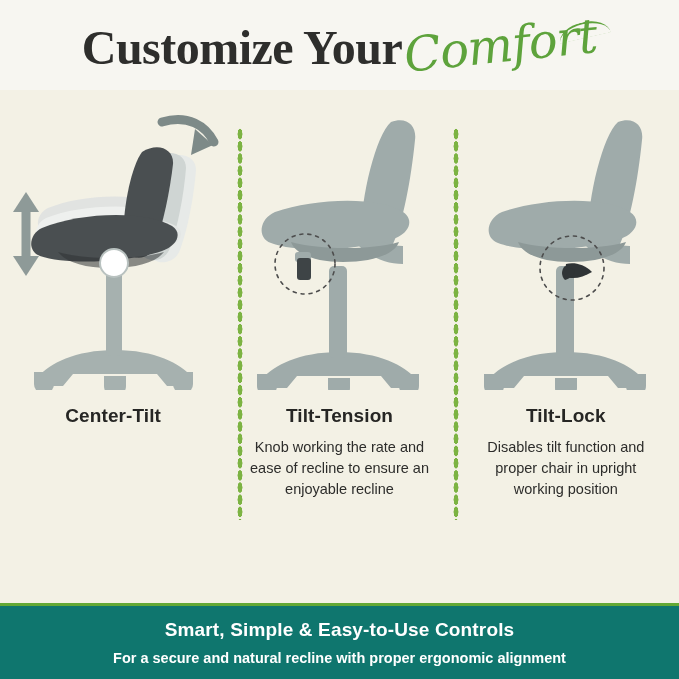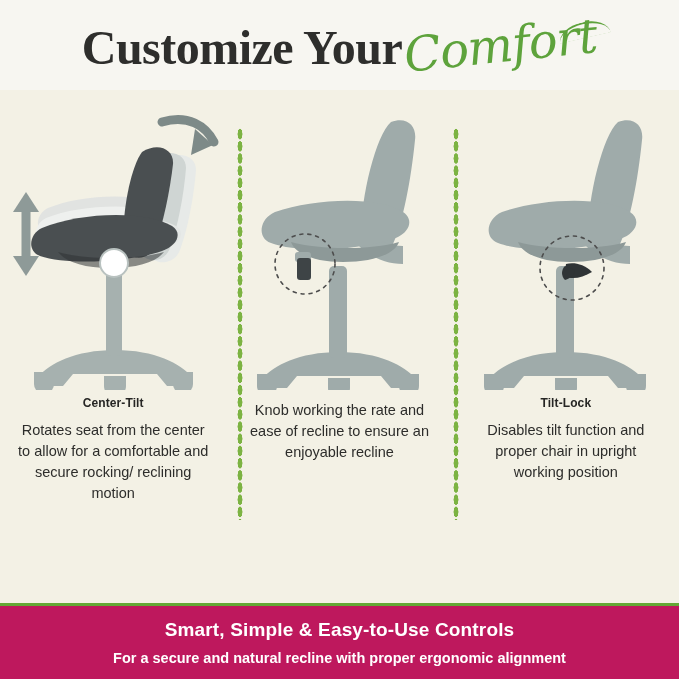--- a/index.html
+++ b/index.html
@@ -47,43 +47,43 @@
   
   .main{
     position:absolute;left:0;top:90px;width:679px;height:513px;
     background:#f3f1e5;
   }
   .cols{display:flex;width:679px;height:513px;}
   .col{flex:1 1 0;position:relative;display:flex;flex-direction:column;align-items:center;}
   .art{height:300px;width:100%;display:flex;align-items:flex-end;justify-content:center;position:relative;}
   .art svg{display:block;}
   .col-title{
-    margin-top:6px;
-    font-size:12px;font-weight:bold;color:#262624;letter-spacing:0.1px;
+    margin-top:15px;
+    font-size:19px;font-weight:bold;color:#262624;letter-spacing:0.1px;
   }
   .col-desc{
     margin-top:10px;
     font-size:14.5px;line-height:1.45;color:#2d2d2b;text-align:center;
     width:192px;
   }
 
   
   .divider{
     position:absolute;top:38px;width:6px;height:392px;
     background-image:radial-gradient(#7cb342 2.4px, rgba(0,0,0,0) 2.6px);
     background-size:6px 12.2px;
     background-repeat:repeat-y;
   }
   .divider.left{left:237px;}
   .divider.right{left:453px;}
 
   
   .banner{
     position:absolute;left:0;top:603px;width:679px;height:76px;
-    background:#be185d;
+    background:#0f766e;
     border-top:3px solid #63a835;
     box-sizing:border-box;
     display:flex;flex-direction:column;align-items:center;justify-content:center;
     color:#ffffff;
   }
   .banner-title{font-size:19px;font-weight:bold;letter-spacing:0.15px;}
   .banner-sub{font-size:14.5px;margin-top:9px;font-weight:bold;}
 </style>
 </head>
 <body>
@@ -143,21 +143,20 @@
             <path d="M205 32 l18 16 l-22 10 z" fill="#7d8a88" transform="translate(-16,-3)"></path>
 
             <g stroke="#8e9a98" stroke-width="9" stroke-linecap="round">
               <line x1="20" y1="108" x2="20" y2="160"></line>
             </g>
             <path d="M20 92 l13 20 h-26 z" fill="#8e9a98"></path>
             <path d="M20 176 l13 -20 h-26 z" fill="#8e9a98"></path>
           </svg>
         </div>
         <div class="col-title">Center-Tilt</div>
-        <div class="col-desc">Rotates seat from the center to allow for a comfortable and secure rocking/ reclining motion</div>
       </div>
 
       <div class="col">
         <div class="art">
           <svg width="200" height="290" viewBox="0 0 200 290">
             <g fill="#9fabaa">
 
               <path d="M92 228 h16 v30 h-16 z"></path>
               <path d="M100 252 c-40 0 -66 14 -76 26 l0 10 h24 l10 -12 h84 l10 12 h24 l0 -10 c-10 -12 -36 -26 -76 -26 z"></path>
               <path d="M18 274 h20 v12 a6 6 0 0 1 -20 0 z"></path>
@@ -176,20 +175,21 @@
             <path d="M52 142 c30 8 80 8 108 0 c-4 12 -26 20 -56 20 c-28 0 -48 -8 -52 -20 z" fill="#8d9998"></path>
 
             <g>
               <rect x="56" y="152" width="16" height="10" rx="3" fill="#9fabaa"></rect>
               <rect x="58" y="158" width="14" height="22" rx="3" fill="#3e4446"></rect>
             </g>
 
             <circle cx="66" cy="164" r="30" fill="none" stroke="#4d4d4d" stroke-width="1.6" stroke-dasharray="3 5" stroke-linecap="round"></circle>
           </svg>
         </div>
+        <div class="col-title">Tilt-Tension</div>
         <div class="col-desc">Knob working the rate and ease of recline to ensure an enjoyable recline</div>
       </div>
 
       <div class="col">
         <div class="art">
           <svg width="200" height="290" viewBox="0 0 200 290">
             <g fill="#9fabaa">
               <path d="M92 228 h16 v30 h-16 z"></path>
               <path d="M100 252 c-40 0 -66 14 -76 26 l0 10 h24 l10 -12 h84 l10 12 h24 l0 -10 c-10 -12 -36 -26 -76 -26 z"></path>
               <path d="M18 274 h20 v12 a6 6 0 0 1 -20 0 z"></path>

